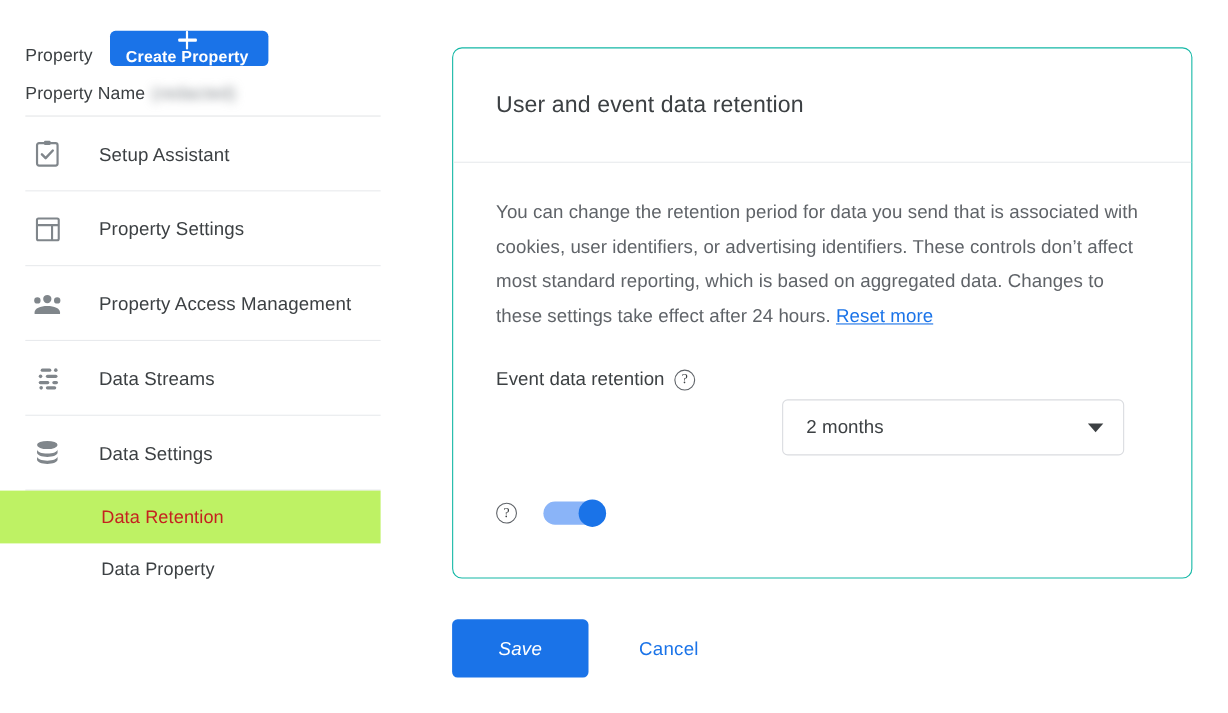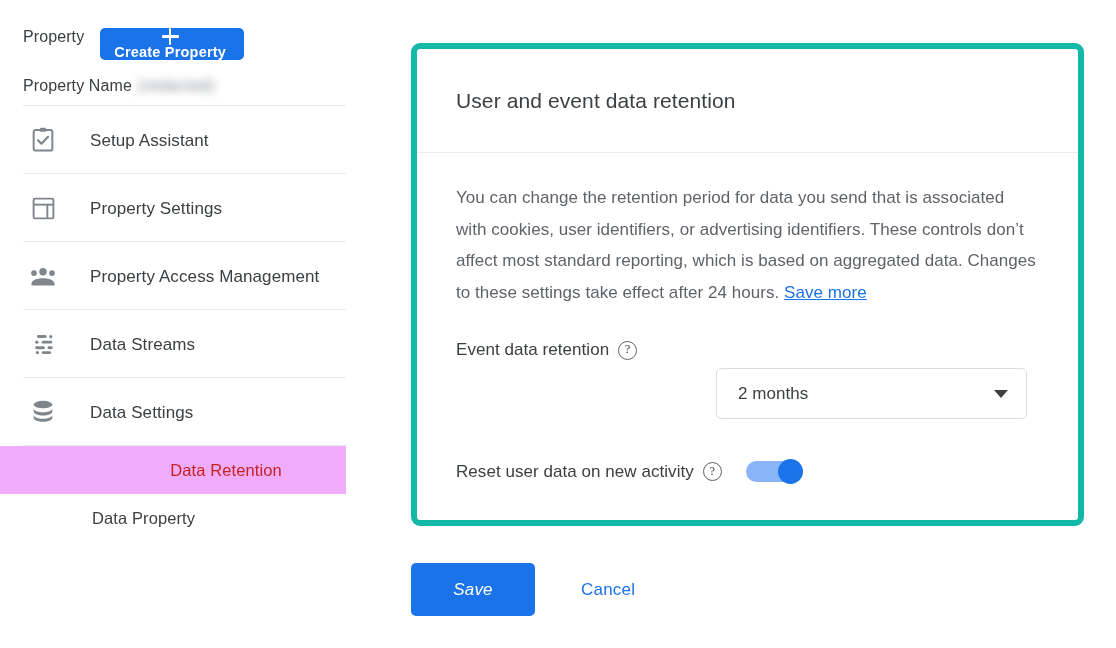--- a/index.html
+++ b/index.html
@@ -13,21 +13,21 @@
 
   
   #sidebar {
     position: absolute; left: 0; top: 0;
     width: 360px; height: 648px;
     background: #ffffff;
     overflow: hidden;
   }
   .prop-header {
     position: absolute; left: 23px; top: 28px;
-    display: flex; align-items: flex-start; gap: 16px;
+    display: flex; align-items: flex-end; gap: 16px;
   }
   .prop-header-label {
     font-size: 16px; color: #3c4043; letter-spacing: .1px;
   }
   .create-btn {
     display: inline-flex; align-items: center; gap: 13px;
     background: #1a73e8; color: #ffffff;
     border: none; border-radius: 5px;
     height: 32px; padding: 0 18px 0 14px;
     font-family: "Liberation Sans", sans-serif;
@@ -84,36 +84,36 @@
   .sub-item {
     position: relative;
     display: flex; align-items: center;
     height: 48px;
     padding-left: 92px;
     cursor: pointer;
   }
   .sub-item .sub-label {
     font-size: 16.5px; color: #3c4043; letter-spacing: .1px;
   }
-  .sub-item.active { background: #f0abfc; justify-content: center; }
+  .sub-item.active { background: #bef264; }
   .sub-item.active .sub-label { color: #c5221f; }
 
   .scrollbar-track {
     position: absolute; right: 0; top: 0;
     width: 14px; height: 648px; background: #ffffff;
   }
 
   
   #main { position: absolute; left: 360px; top: 0; width: 756px; height: 648px; }
 
   .card {
     position: absolute; left: 51px; top: 43px;
     width: 673px; height: 483px;
     background: #ffffff;
-    border: 6px solid #14b8a6;
+    border: 1px solid #14b8a6;
     border-radius: 9px;
   }
   .card-header {
     height: 104px;
     border-bottom: 1px solid #e8eaed;
     display: flex; align-items: center;
     padding-left: 39px;
   }
   .card-title {
     font-size: 21px; color: #3c4043; font-weight: normal;
@@ -309,40 +309,39 @@
   <div id="main">
 
     <div class="card">
 
       <div class="card-header">
         <h1 class="card-title">User and event data retention</h1>
       </div>
 
       <div class="card-body">
         <p class="card-desc"><span>You can change the retention period for data you send that is associated with cookies, user identifiers, or advertising identifiers. These controls don’t affect most standard reporting, which is based on aggregated data. Changes to these settings take effect after 24 hours.</span>
-          <a class="learn-more">Save more</a>
+          <a class="learn-more">Reset more</a>
         </p>
 
         <div class="field-row">
           <span class="field-label">
             <span>Event data retention</span>
             <span class="help-icon">
                 <span>?</span>
               </span>
           </span>
         </div>
 
         <div class="select">
           <span class="select-value">2 months</span>
           <span class="caret"></span>
         </div>
 
         <div class="toggle-row">
           <span class="field-label">
-            <span>Reset user data on new activity</span>
             <span class="help-icon">
                 <span>?</span>
               </span>
           </span>
           <span class="toggle">
             <span class="toggle-track"></span>
             <span class="toggle-thumb"></span>
           </span>
         </div>
       </div>

